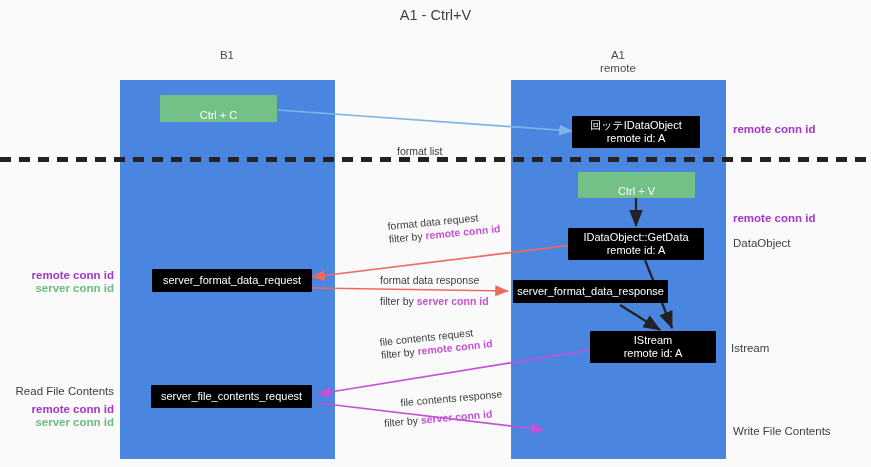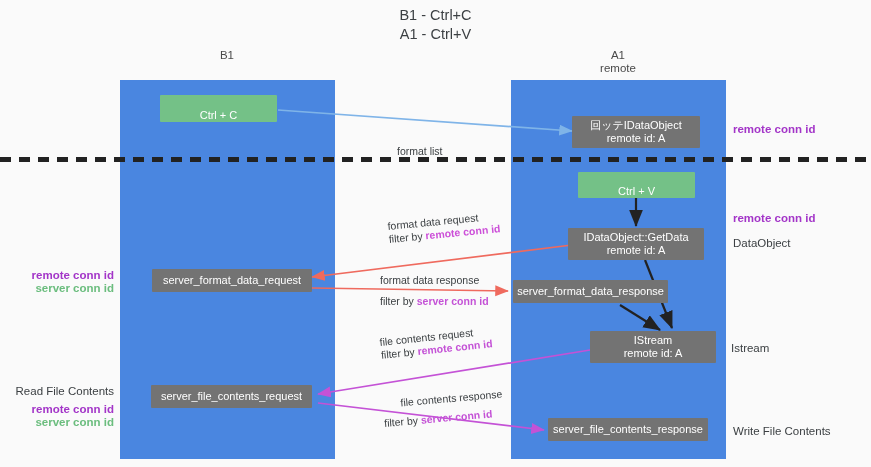--- a/index.html
+++ b/index.html
@@ -32,21 +32,21 @@
   #lane-a1{left:511px;top:80px;width:215px;height:379px;}
 
   
   .node{
     position:absolute;box-sizing:border-box;
     display:flex;flex-direction:column;align-items:center;justify-content:center;
     color:#ffffff;font-size:11px;line-height:13.5px;text-align:center;
     border-radius:1px;
   }
   .node.green{background:#74c187;justify-content:flex-end;}
-  .node.orange{background:#737373;}
+  .node.orange{background:#000000;}
   .node .ln{display:block;white-space:nowrap;}
 
   
   .cap{position:absolute;font-size:11.5px;line-height:14px;color:#3c4043;white-space:nowrap;}
   .cap.purple{color:#a335c8;font-weight:bold;}
 
   
   .lcap{position:absolute;font-size:11.5px;line-height:14px;white-space:nowrap;text-align:right;}
 
   
@@ -63,21 +63,20 @@
   }
 
   svg.overlay{position:absolute;left:0;top:0;width:871px;height:467px;pointer-events:none;}
 </style>
 </head>
 <body>
 
 <div id="stage">
 
   <div class="title">
-    <div>B1 - Ctrl+C</div>
     <div>A1 - Ctrl+V</div>
   </div>
 
   <div class="lane-head" style="left:147px;top:49px;width:160px;">
     <span>B1</span>
   </div>
   <div class="lane-head" style="left:538px;top:49px;width:160px;">
     <span>A1</span>
     <span class="l2">remote</span>
   </div>
@@ -148,23 +147,20 @@
 
   <div class="node orange" style="left:590px;top:331px;width:126px;height:32px;">
     <span class="ln">IStream</span>
     <span class="ln">remote id: A</span>
   </div>
 
   <div class="node orange" style="left:151px;top:385px;width:161px;height:23px;">
     <span class="ln">server_file_contents_request</span>
   </div>
 
-  <div class="node orange" style="left:548px;top:418px;width:160px;height:23px;">
-    <span class="ln">server_file_contents_response</span>
-  </div>
 
   <div class="cap purple" style="left:733px;top:122px;">remote conn id</div>
   <div class="cap purple" style="left:733px;top:211px;">remote conn id</div>
   <div class="cap" style="left:733px;top:236px;">DataObject</div>
   <div class="cap" style="left:731px;top:341px;">Istream</div>
   <div class="cap" style="left:733px;top:424px;">Write File Contents</div>
 
   <div class="lcap purple" style="left:0px;top:268px;width:114px;color:#a335c8;font-weight:bold;">remote conn id</div>
   <div class="lcap greenid" style="left:0px;top:281px;width:114px;color:#6bbd7e;font-weight:bold;">server conn id</div>
 

